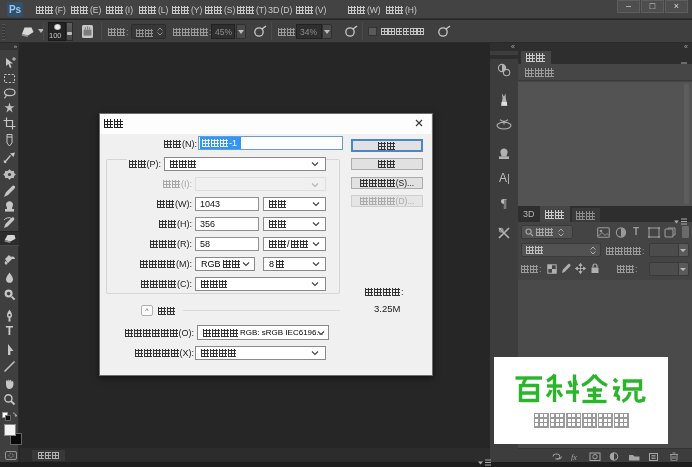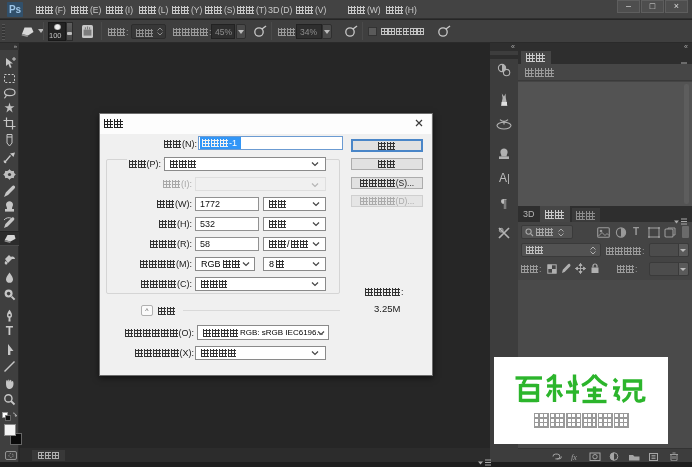--- a/index.html
+++ b/index.html
@@ -632,41 +632,41 @@
         </svg>
       </div>
 
  <div class="dl" style="right:500px;top:199px">
         <span class="cj s9" style="--k:#333">
           <i></i>
           <i></i>
         </span>
         <span style="font-size:9px">(W):</span>
       </div>
- <div class="din" style="left:195px;top:197px;width:64px;height:14px;color:#111;font-size:9px;line-height:12px;padding-left:4px">1772</div>
+ <div class="din" style="left:195px;top:197px;width:64px;height:14px;color:#111;font-size:9px;line-height:12px;padding-left:4px">1043</div>
  <div class="dsel" style="left:263px;top:197px;width:63px;height:14px">
         <div class="tx" style="left:5px">
           <span class="cj s9" style="--k:#333">
             <i></i>
             <i></i>
           </span>
         </div>
         <svg class="ar" width="8" height="6" viewBox="0 0 8 6" style="right:5px">
           <path d="M1 1.5 L4 4.5 L7 1.5" stroke="#444" fill="none" stroke-width="1.2"></path>
         </svg>
       </div>
 
  <div class="dl" style="right:500px;top:219px">
         <span class="cj s9" style="--k:#333">
           <i></i>
           <i></i>
         </span>
         <span style="font-size:9px">(H):</span>
       </div>
- <div class="din" style="left:195px;top:217px;width:64px;height:14px;color:#111;font-size:9px;line-height:12px;padding-left:4px">532</div>
+ <div class="din" style="left:195px;top:217px;width:64px;height:14px;color:#111;font-size:9px;line-height:12px;padding-left:4px">356</div>
  <div class="dsel" style="left:263px;top:217px;width:63px;height:14px">
         <div class="tx" style="left:5px">
           <span class="cj s9" style="--k:#333">
             <i></i>
             <i></i>
           </span>
         </div>
         <svg class="ar" width="8" height="6" viewBox="0 0 8 6" style="right:5px">
           <path d="M1 1.5 L4 4.5 L7 1.5" stroke="#444" fill="none" stroke-width="1.2"></path>
         </svg>

